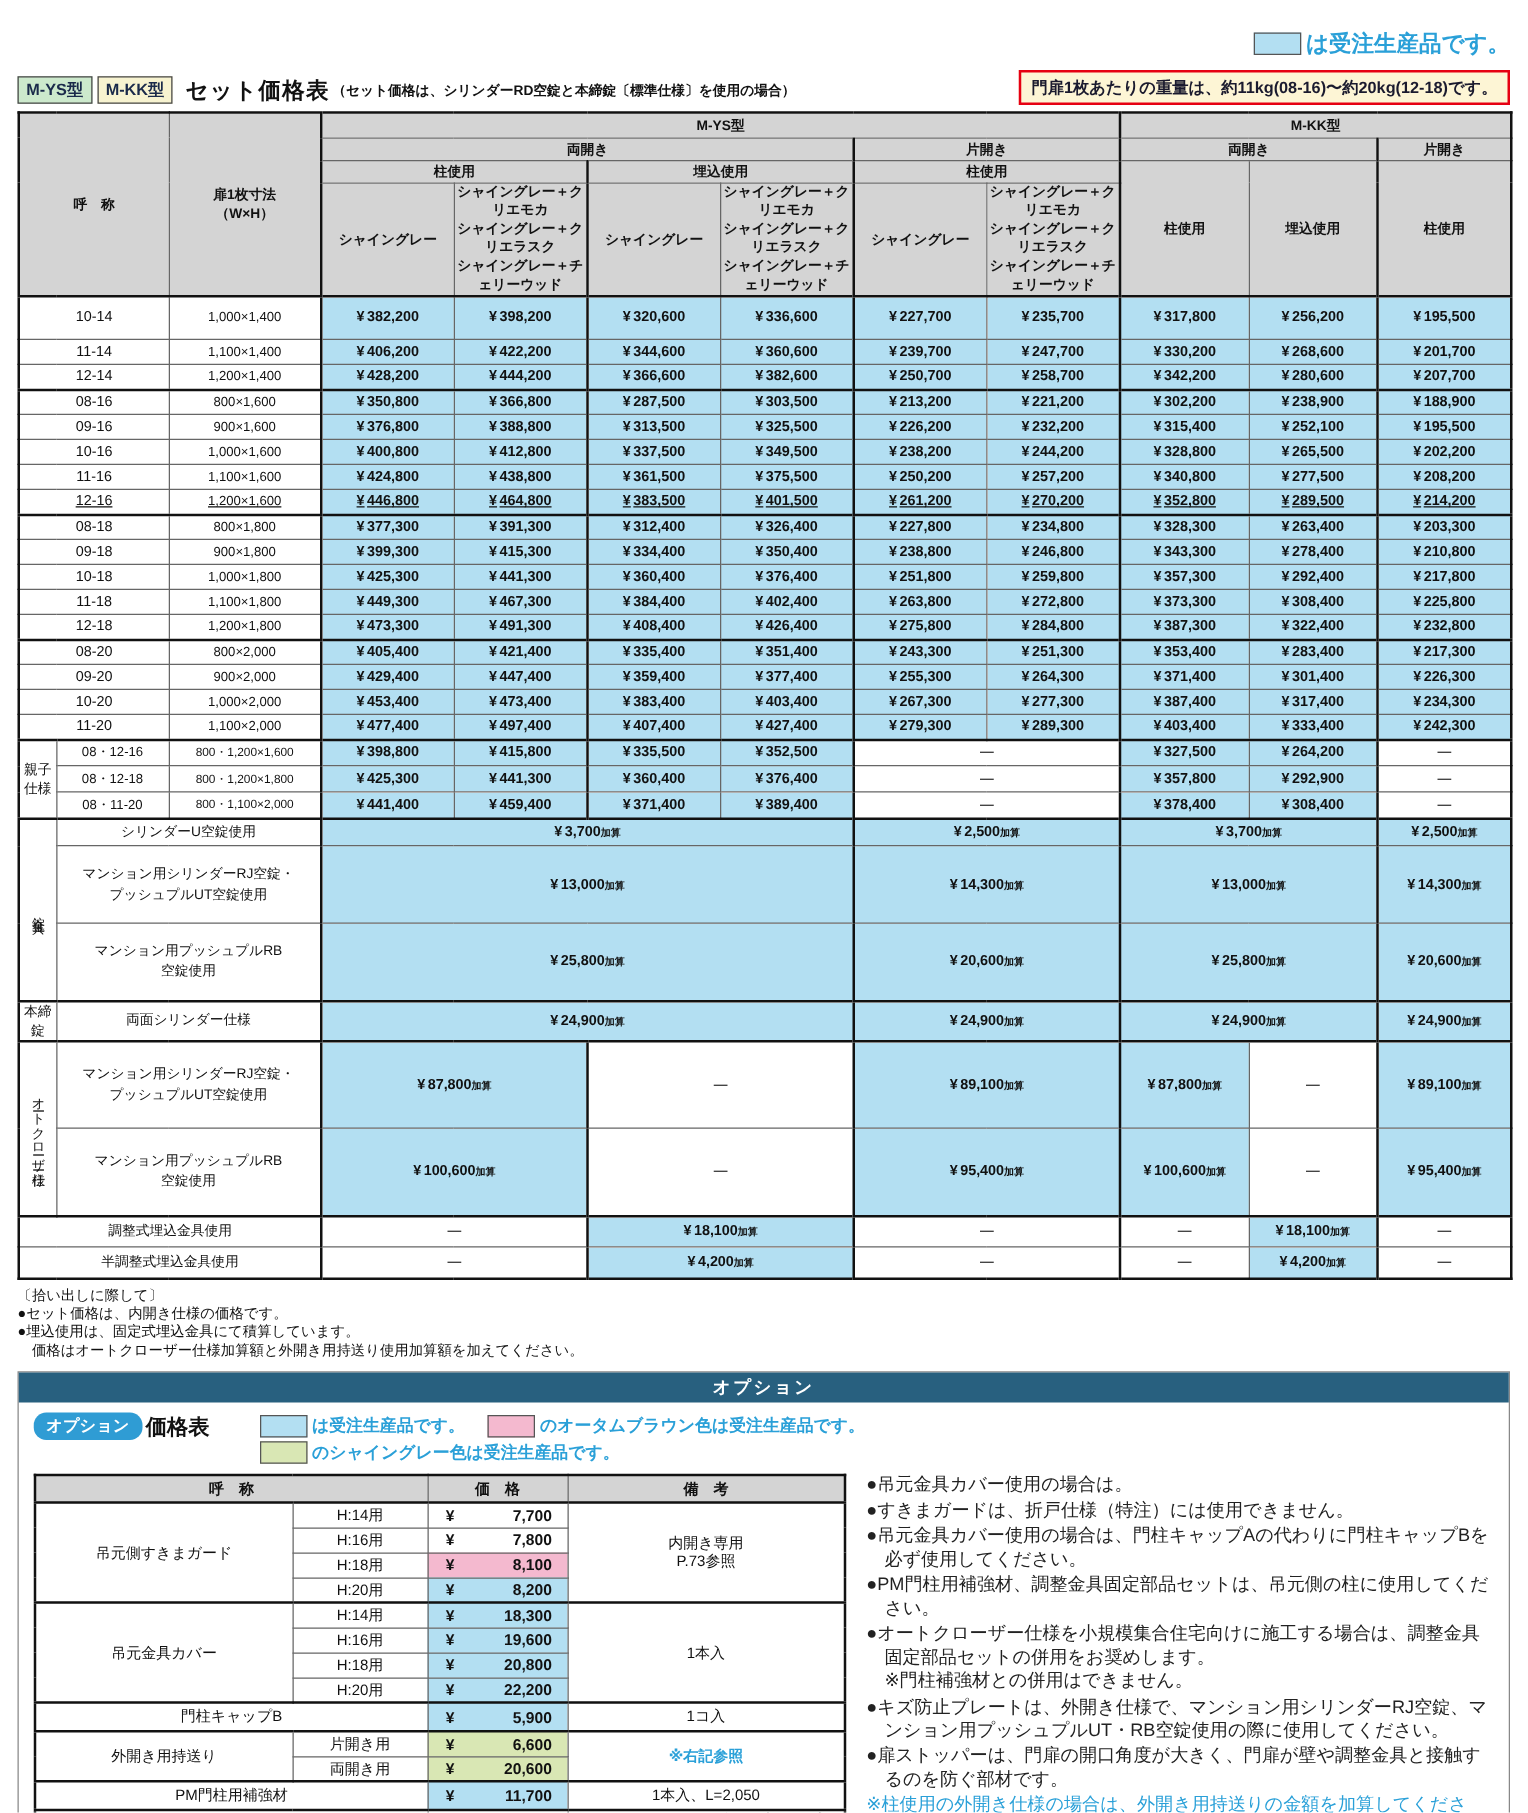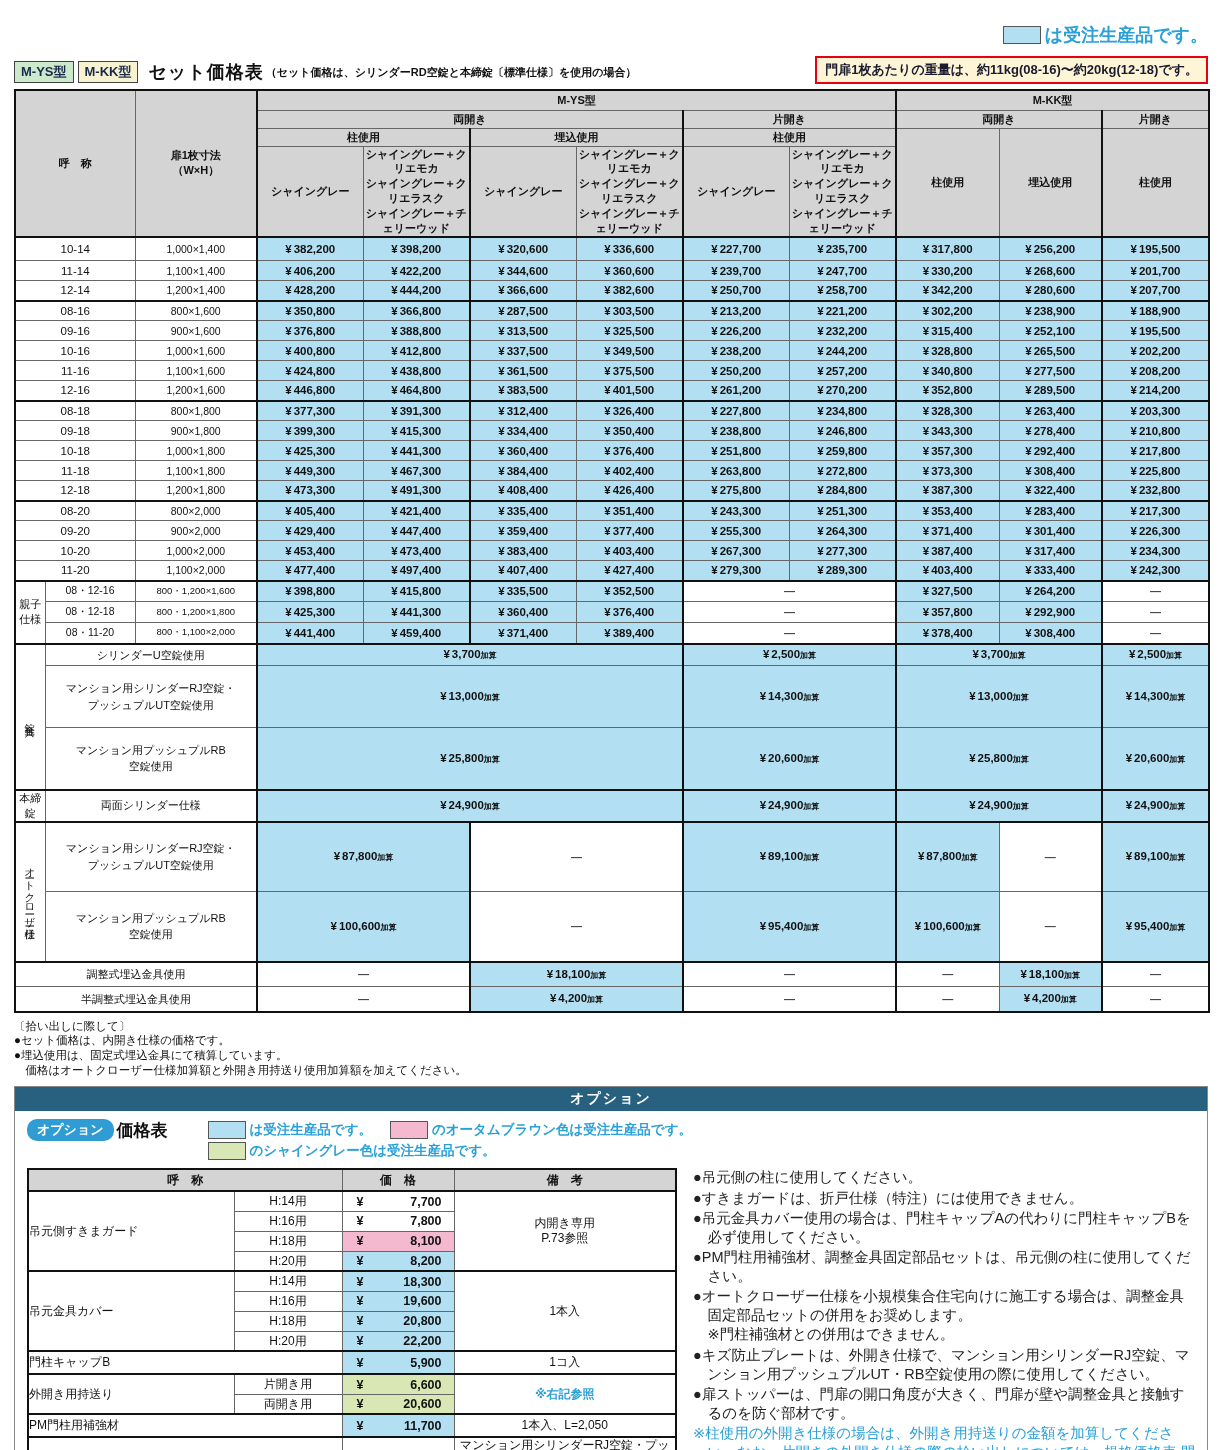--- a/index.html
+++ b/index.html
@@ -59,21 +59,21 @@
   .optbadge{background:#2f9cd4;color:#fff;border-radius:10px;padding:2px 10px;font-size:13px;font-weight:bold;}
   .opttitle{font-size:17px;font-weight:bold;margin-left:3px;margin-right:40px;}
   .legend{display:flex;flex-direction:column;gap:3px;padding-top:2px;}
   .legrow{display:flex;align-items:center;gap:4px;}
   .legtext{color:#2aa0d8;font-size:13.5px;font-weight:bold;margin-right:14px;}
   .optcols{display:flex;gap:16px;}
 
   table.otable{border-collapse:collapse;table-layout:fixed;width:648px;border:2px solid #111;}
   .otable th,.otable td{border:1px solid #666;padding:0;font-size:12px;}
   .otable th{background:#d4d4d4;font-weight:bold;height:20px;}
-  td.oname{background:#fff;}
+  td.oname{text-align:center;background:#fff;}
   td.osize{text-align:center;background:#fff;}
   td.onote{text-align:center;background:#fff;white-space:pre-line;line-height:1.3;}
   td.onote.blue{color:#2aa0d8;font-weight:bold;}
   td.oprice{background:#fff;font-weight:bold;font-size:12.5px;}
   .bg-cyan{background:#b3dff2 !important;}
   .bg-pink{background:#f4b9cf !important;}
   .bg-green{background:#d9e7b4 !important;}
   .pr{display:flex;justify-content:space-between;padding:0 12px 0 14px;}
   tr.ott>td{border-top:2px solid #111 !important;}
 
@@ -148,21 +148,21 @@
         <th class="hshinem preline">シャイングレー＋クリエモカ
 シャイングレー＋クリエラスク
 シャイングレー＋チェリーウッド</th>
         <th class="tl">シャイングレー</th>
         <th class="hshinem preline">シャイングレー＋クリエモカ
 シャイングレー＋クリエラスク
 シャイングレー＋チェリーウッド</th>
       </tr>
     </thead>
     <tbody id="main-tbody">
-        <tr style="height: 24px;">
+        <tr style="height: 35px;">
           <td class="rowname" colspan="2">10-14</td>
           <td class="rowsize">1,000×1,400</td>
           <td class="price tl"><span class="yen">¥</span><span class="val">382,200</span></td>
           <td class="price"><span class="yen">¥</span><span class="val">398,200</span></td>
           <td class="price tl"><span class="yen">¥</span><span class="val">320,600</span></td>
           <td class="price"><span class="yen">¥</span><span class="val">336,600</span></td>
           <td class="price tl"><span class="yen">¥</span><span class="val">227,700</span></td>
           <td class="price"><span class="yen">¥</span><span class="val">235,700</span></td>
           <td class="price tl"><span class="yen">¥</span><span class="val">317,800</span></td>
           <td class="price"><span class="yen">¥</span><span class="val">256,200</span></td>
@@ -239,21 +239,21 @@
           <td class="price tl"><span class="yen">¥</span><span class="val">424,800</span></td>
           <td class="price"><span class="yen">¥</span><span class="val">438,800</span></td>
           <td class="price tl"><span class="yen">¥</span><span class="val">361,500</span></td>
           <td class="price"><span class="yen">¥</span><span class="val">375,500</span></td>
           <td class="price tl"><span class="yen">¥</span><span class="val">250,200</span></td>
           <td class="price"><span class="yen">¥</span><span class="val">257,200</span></td>
           <td class="price tl"><span class="yen">¥</span><span class="val">340,800</span></td>
           <td class="price"><span class="yen">¥</span><span class="val">277,500</span></td>
           <td class="price tl"><span class="yen">¥</span><span class="val">208,200</span></td>
         </tr>
-        <tr style="height: 20px;">
+        <tr style="height: 20px; text-decoration: underline;">
           <td class="rowname" colspan="2">12-16</td>
           <td class="rowsize">1,200×1,600</td>
           <td class="price tl"><span class="yen">¥</span><span class="val">446,800</span></td>
           <td class="price"><span class="yen">¥</span><span class="val">464,800</span></td>
           <td class="price tl"><span class="yen">¥</span><span class="val">383,500</span></td>
           <td class="price"><span class="yen">¥</span><span class="val">401,500</span></td>
           <td class="price tl"><span class="yen">¥</span><span class="val">261,200</span></td>
           <td class="price"><span class="yen">¥</span><span class="val">270,200</span></td>
           <td class="price tl"><span class="yen">¥</span><span class="val">352,800</span></td>
           <td class="price"><span class="yen">¥</span><span class="val">289,500</span></td>
@@ -650,21 +650,21 @@
               <tr class="ott" style="height: 38px;">
                 <td class="oname" colspan="2">キズ防止プレート</td>
                 <td class="oprice"></td>
                 <td class="onote">マンション用シリンダーRJ空錠・プッシュプル
 UT・RB空錠用（35用・40用）P.2665参照</td>
               </tr>
             </tbody>
         </table>
         <div class="onotes">
           <div id="option-notes-list">
-              <div class="onote-b">●吊元側の柱に使用してください。</div>
+              <div class="onote-b">●吊元金具カバー使用の場合は。</div>
               <div class="onote-b">●すきまガードは、折戸仕様（特注）には使用できません。</div>
               <div class="onote-b">●吊元金具カバー使用の場合は、門柱キャップAの代わりに門柱キャップBを必ず使用してください。</div>
               <div class="onote-b">●PM門柱用補強材、調整金具固定部品セットは、吊元側の柱に使用してください。</div>
               <div class="onote-b">●オートクローザー仕様を小規模集合住宅向けに施工する場合は、調整金具固定部品セットの併用をお奨めします。<div class="onote-sub">※門柱補強材との併用はできません。</div></div>
               <div class="onote-b">●キズ防止プレートは、外開き仕様で、マンション用シリンダーRJ空錠、マンション用プッシュプルUT・RB空錠使用の際に使用してください。</div>
               <div class="onote-b">●扉ストッパーは、門扉の開口角度が大きく、門扉が壁や調整金具と接触するのを防ぐ部材です。</div>
               <div class="onote-b blue">※柱使用の外開き仕様の場合は、外開き用持送りの金額を加算してください。なお、片開きの外開き仕様の際の拾い出しについては、規格価格表 門まわり・フェンス・車庫まわり編（別冊）をご覧ください。</div>
             </div>
 
         </div>

